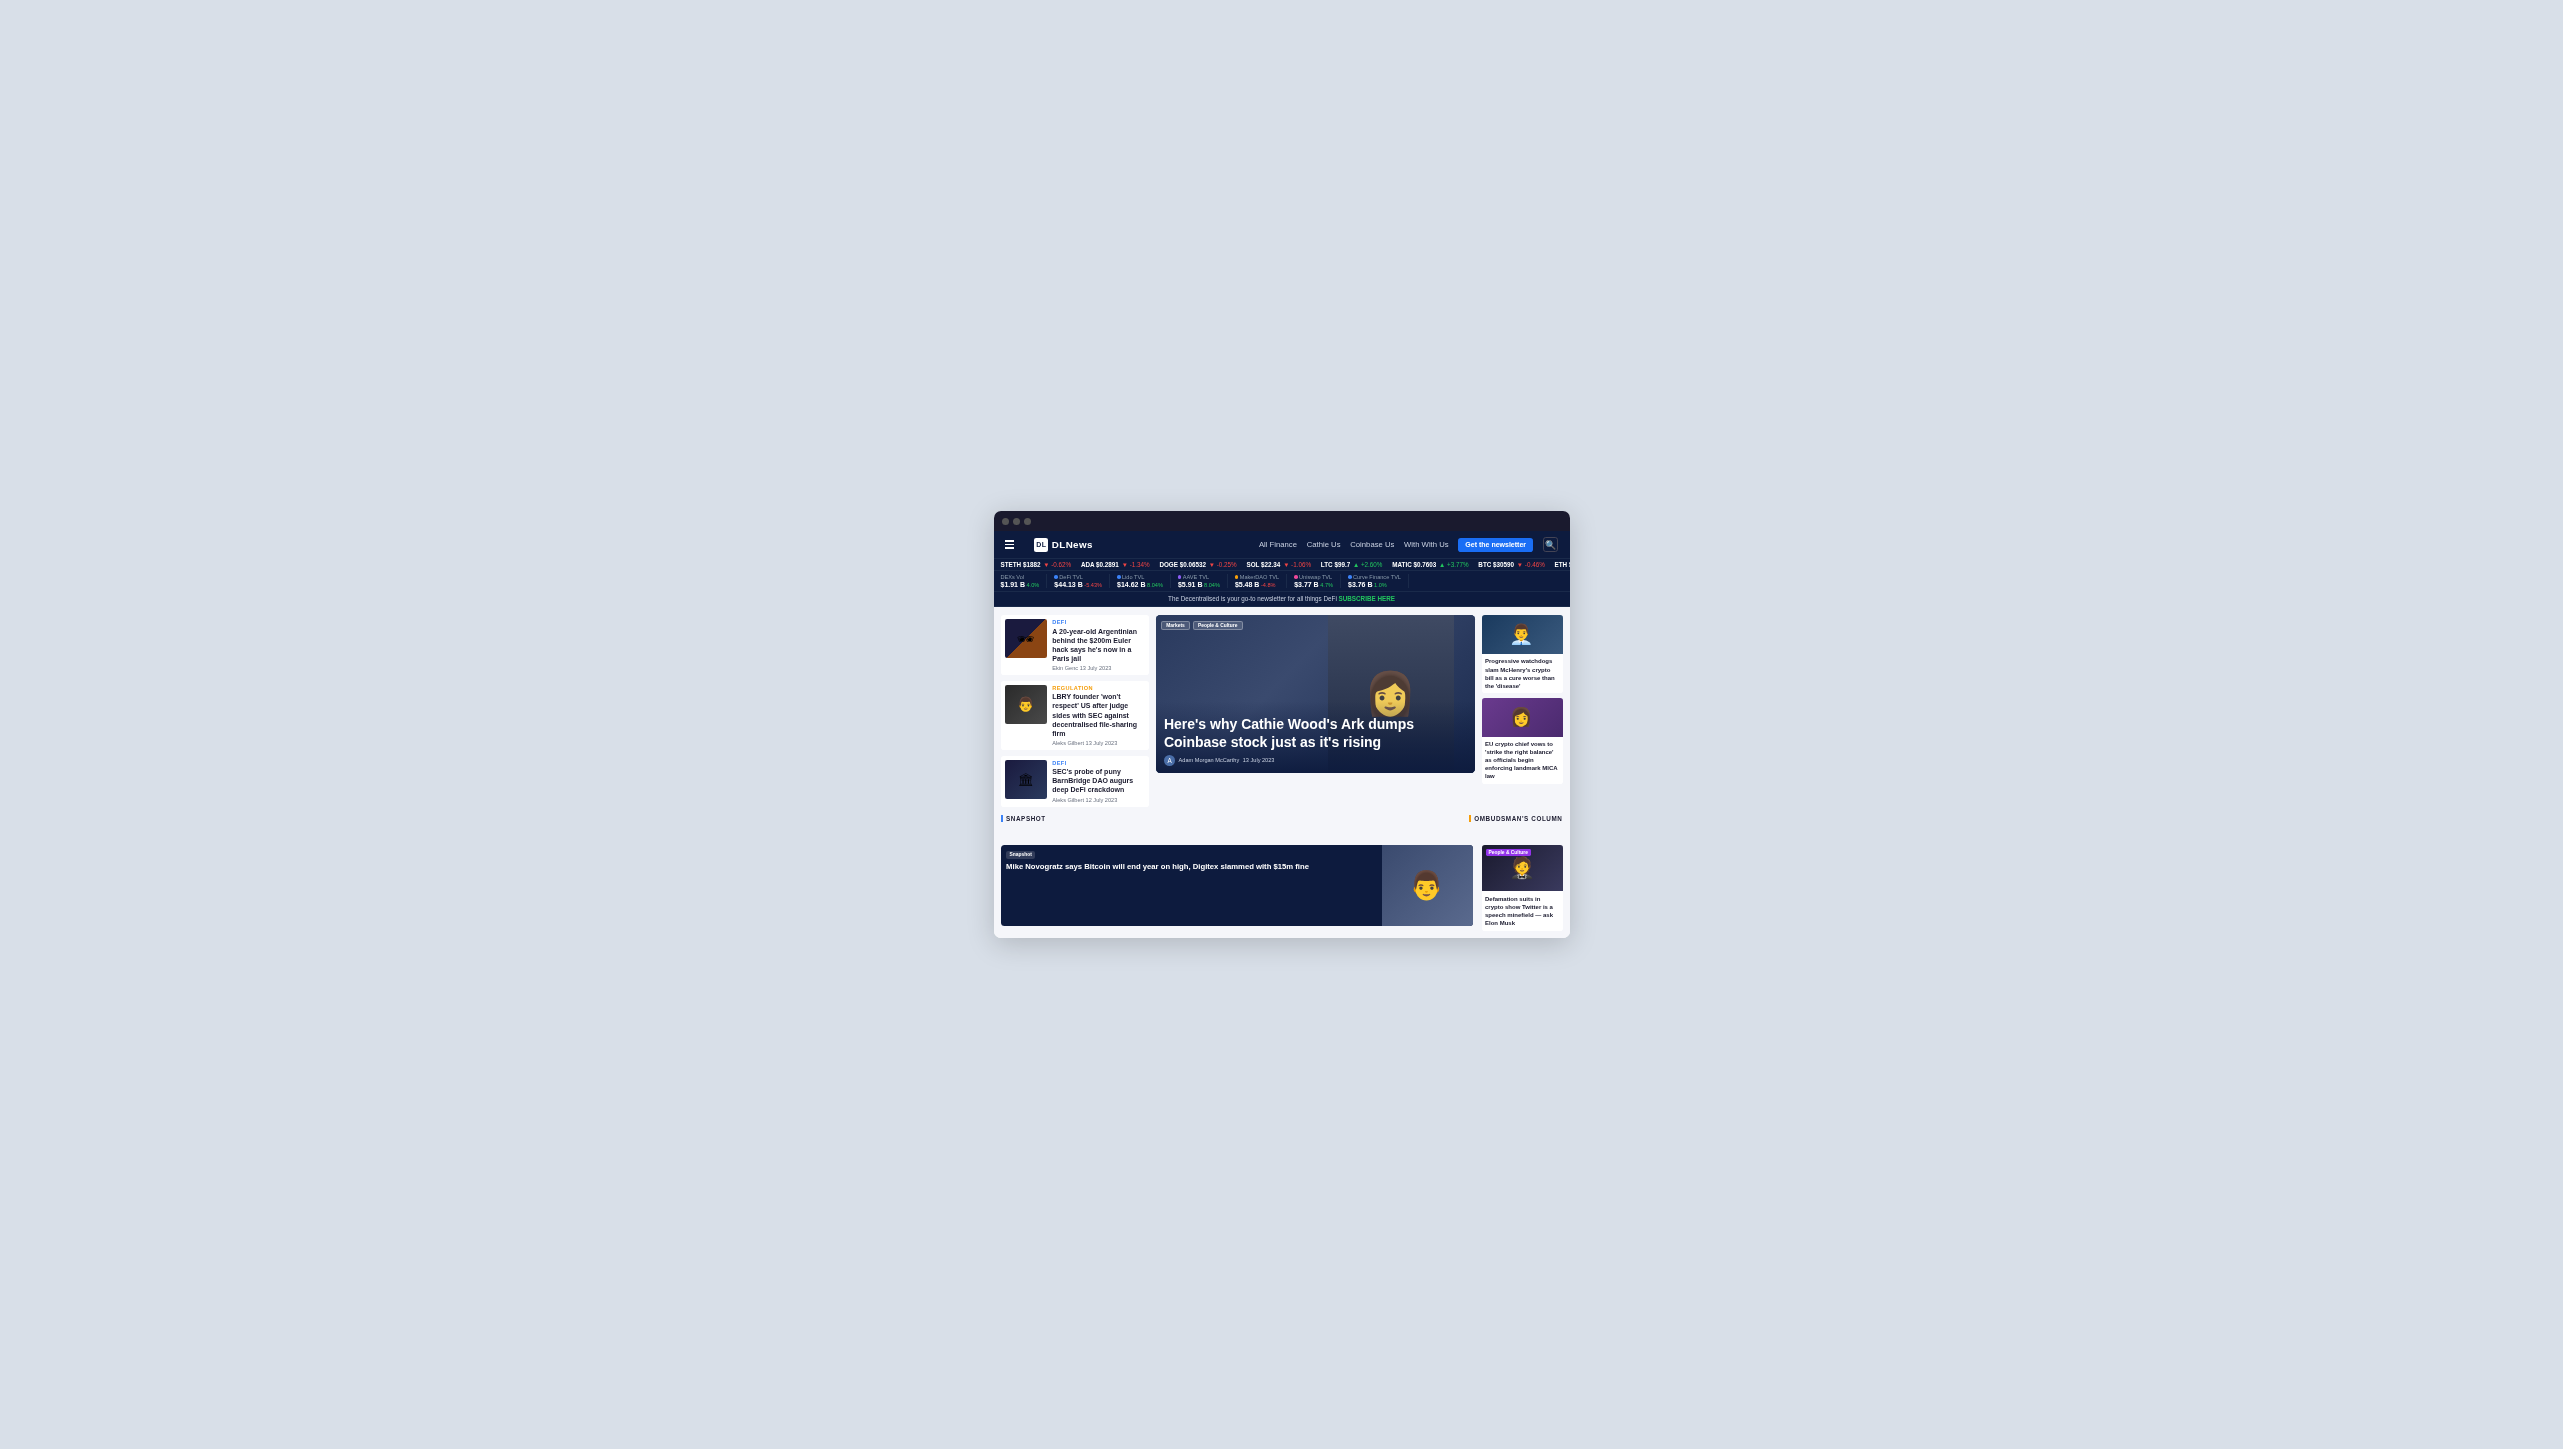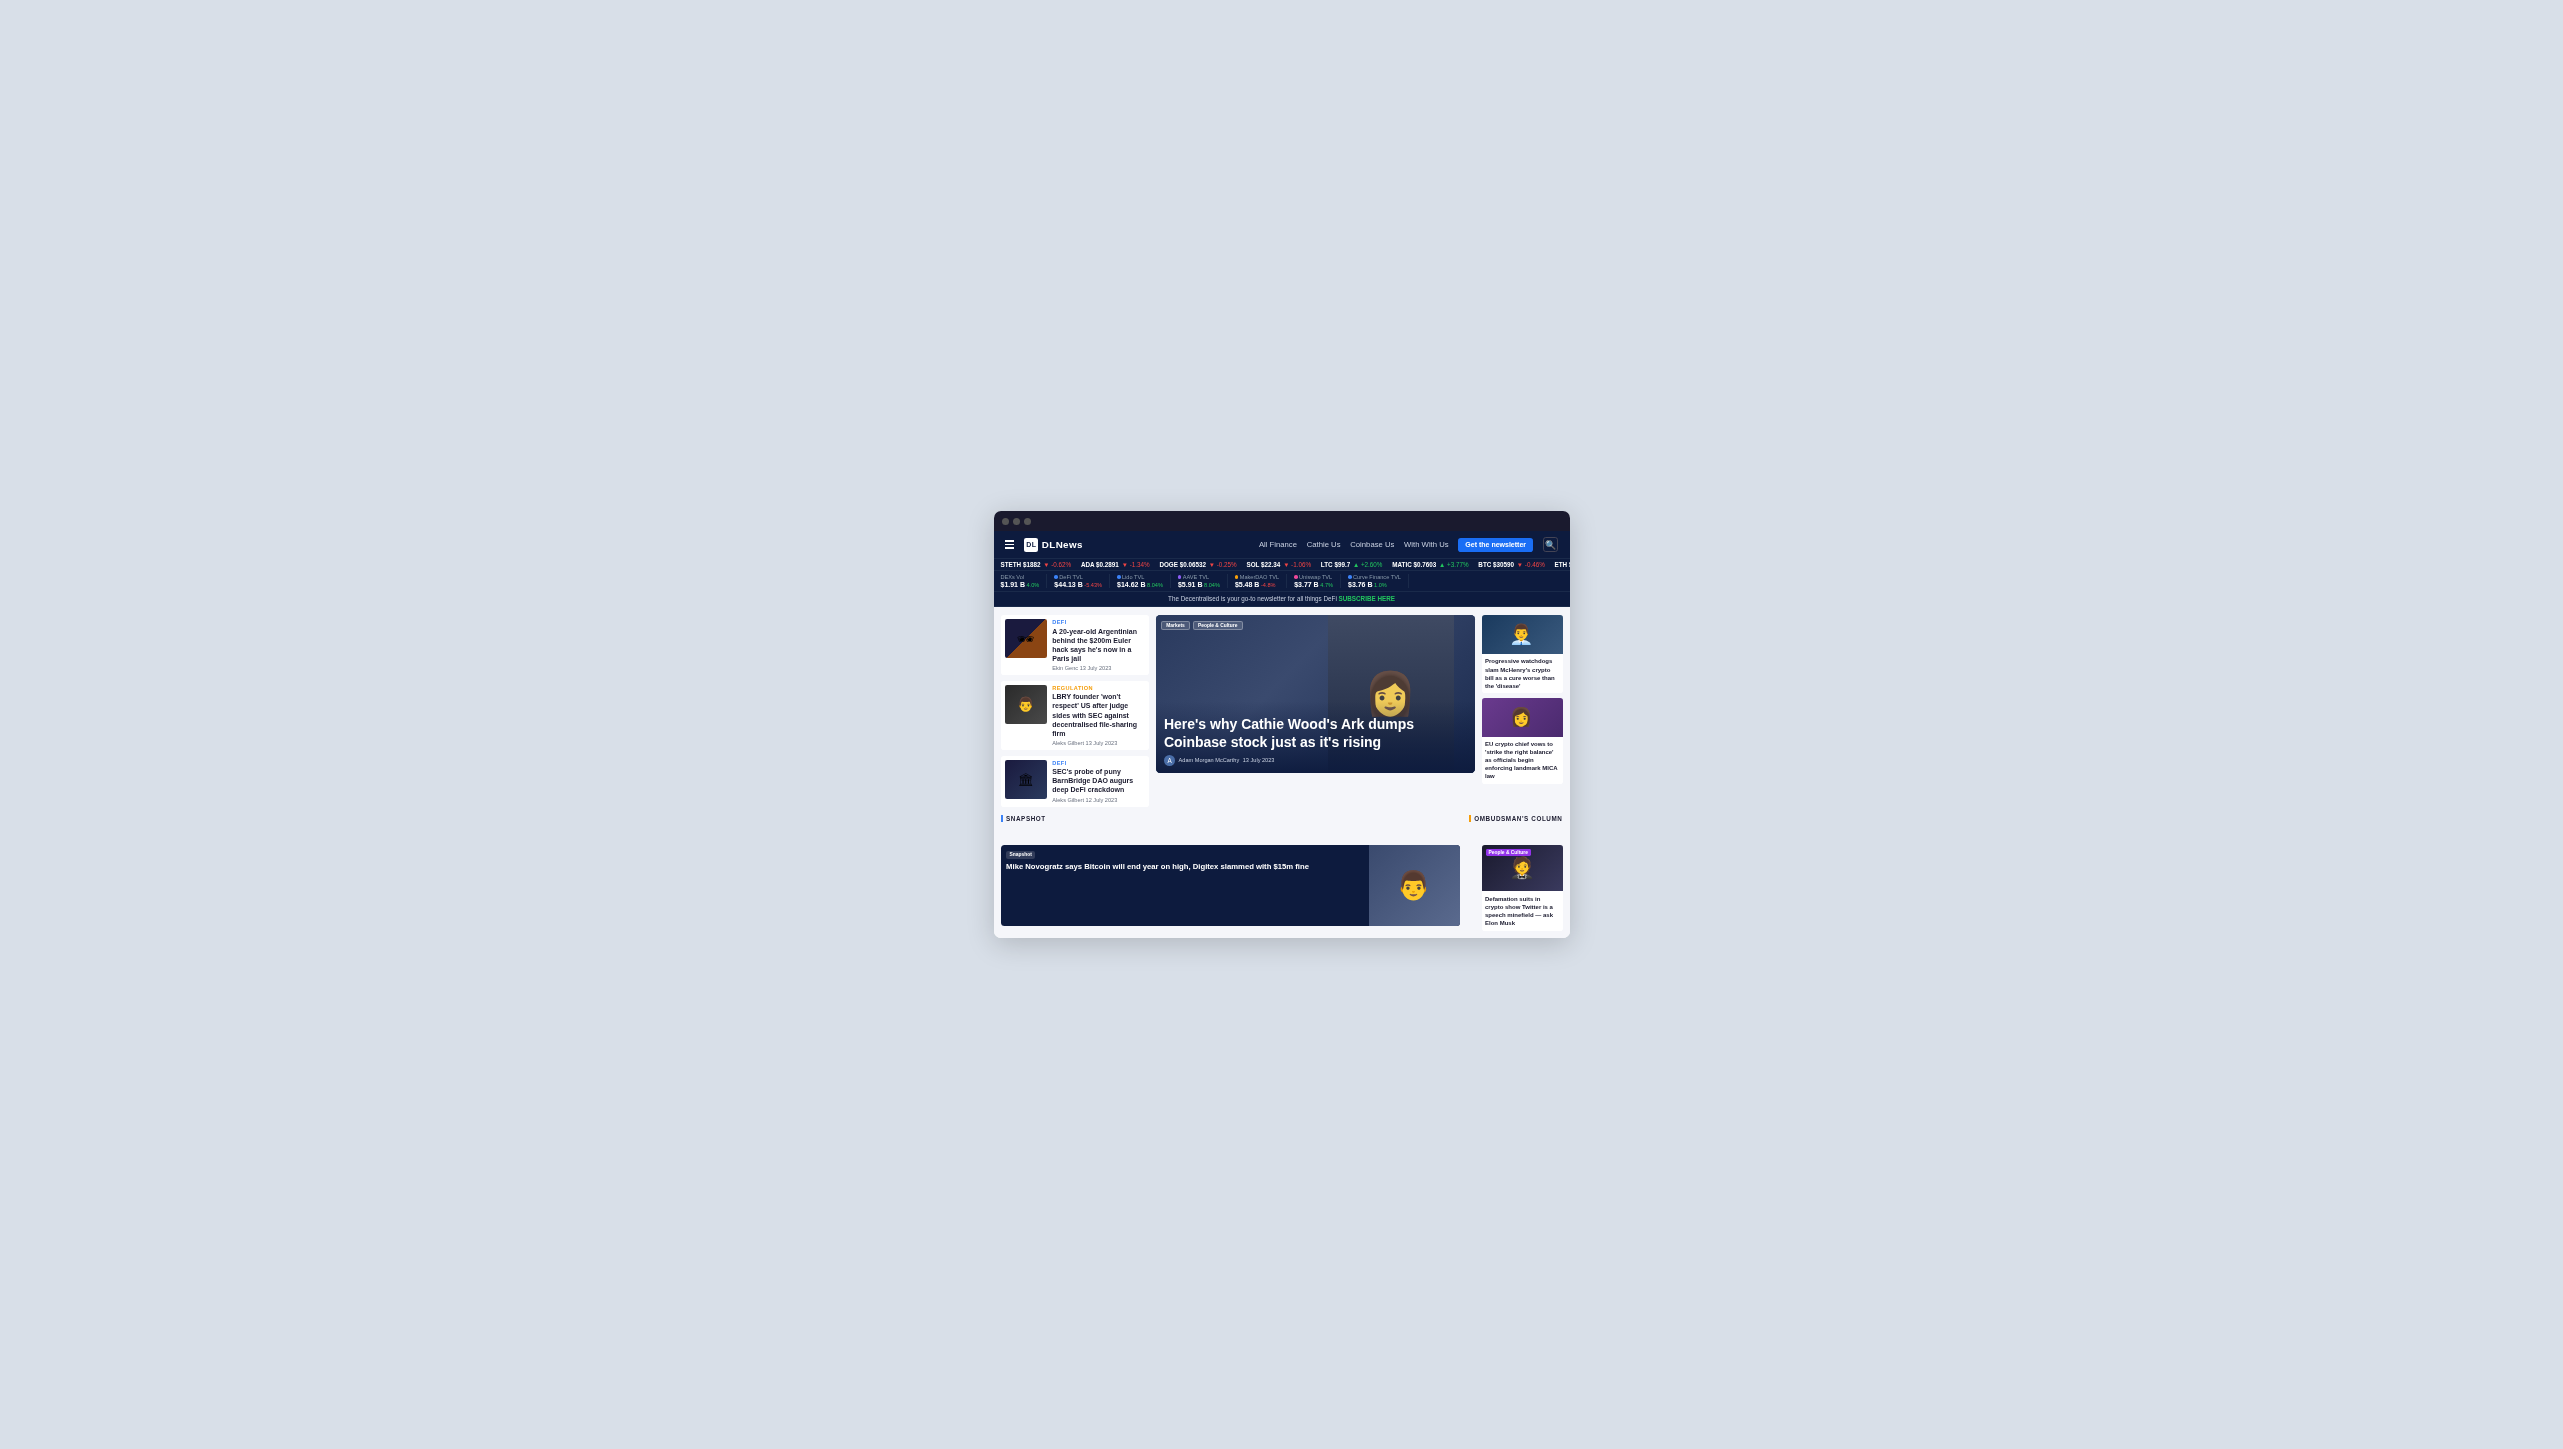--- a/index.html
+++ b/index.html
@@ -31,21 +31,21 @@
       border-radius: 50%;
       background: #555;
     }
     
     .site-nav {
       background: #0d1b3e;
       display: flex;
       align-items: center;
       padding: 0 11.2px;
       height: 27px;
-      gap: 7px;
+      gap: 17px;
     }
     .hamburger {
       color: #fff;
       font-size: 9.8px;
       cursor: pointer;
       display: flex;
       flex-direction: column;
       gap: 2.1px;
       margin-right: 2.8px;
     }
@@ -333,21 +333,21 @@
       font-size: 6px;
       font-weight: 700;
       color: #1a1a2e;
       line-height: 1.35;
     }
     
     .section-row {
       background: #f5f6fa;
       padding: 16px 7px 7px;
       display: flex;
-      gap: 22px;
+      gap: 9px;
     }
     .section-left {
       flex: 1;
     }
     .section-right {
       width: 81px;
       flex-shrink: 0;
     }
     .snapshot-card {
       display: flex;

